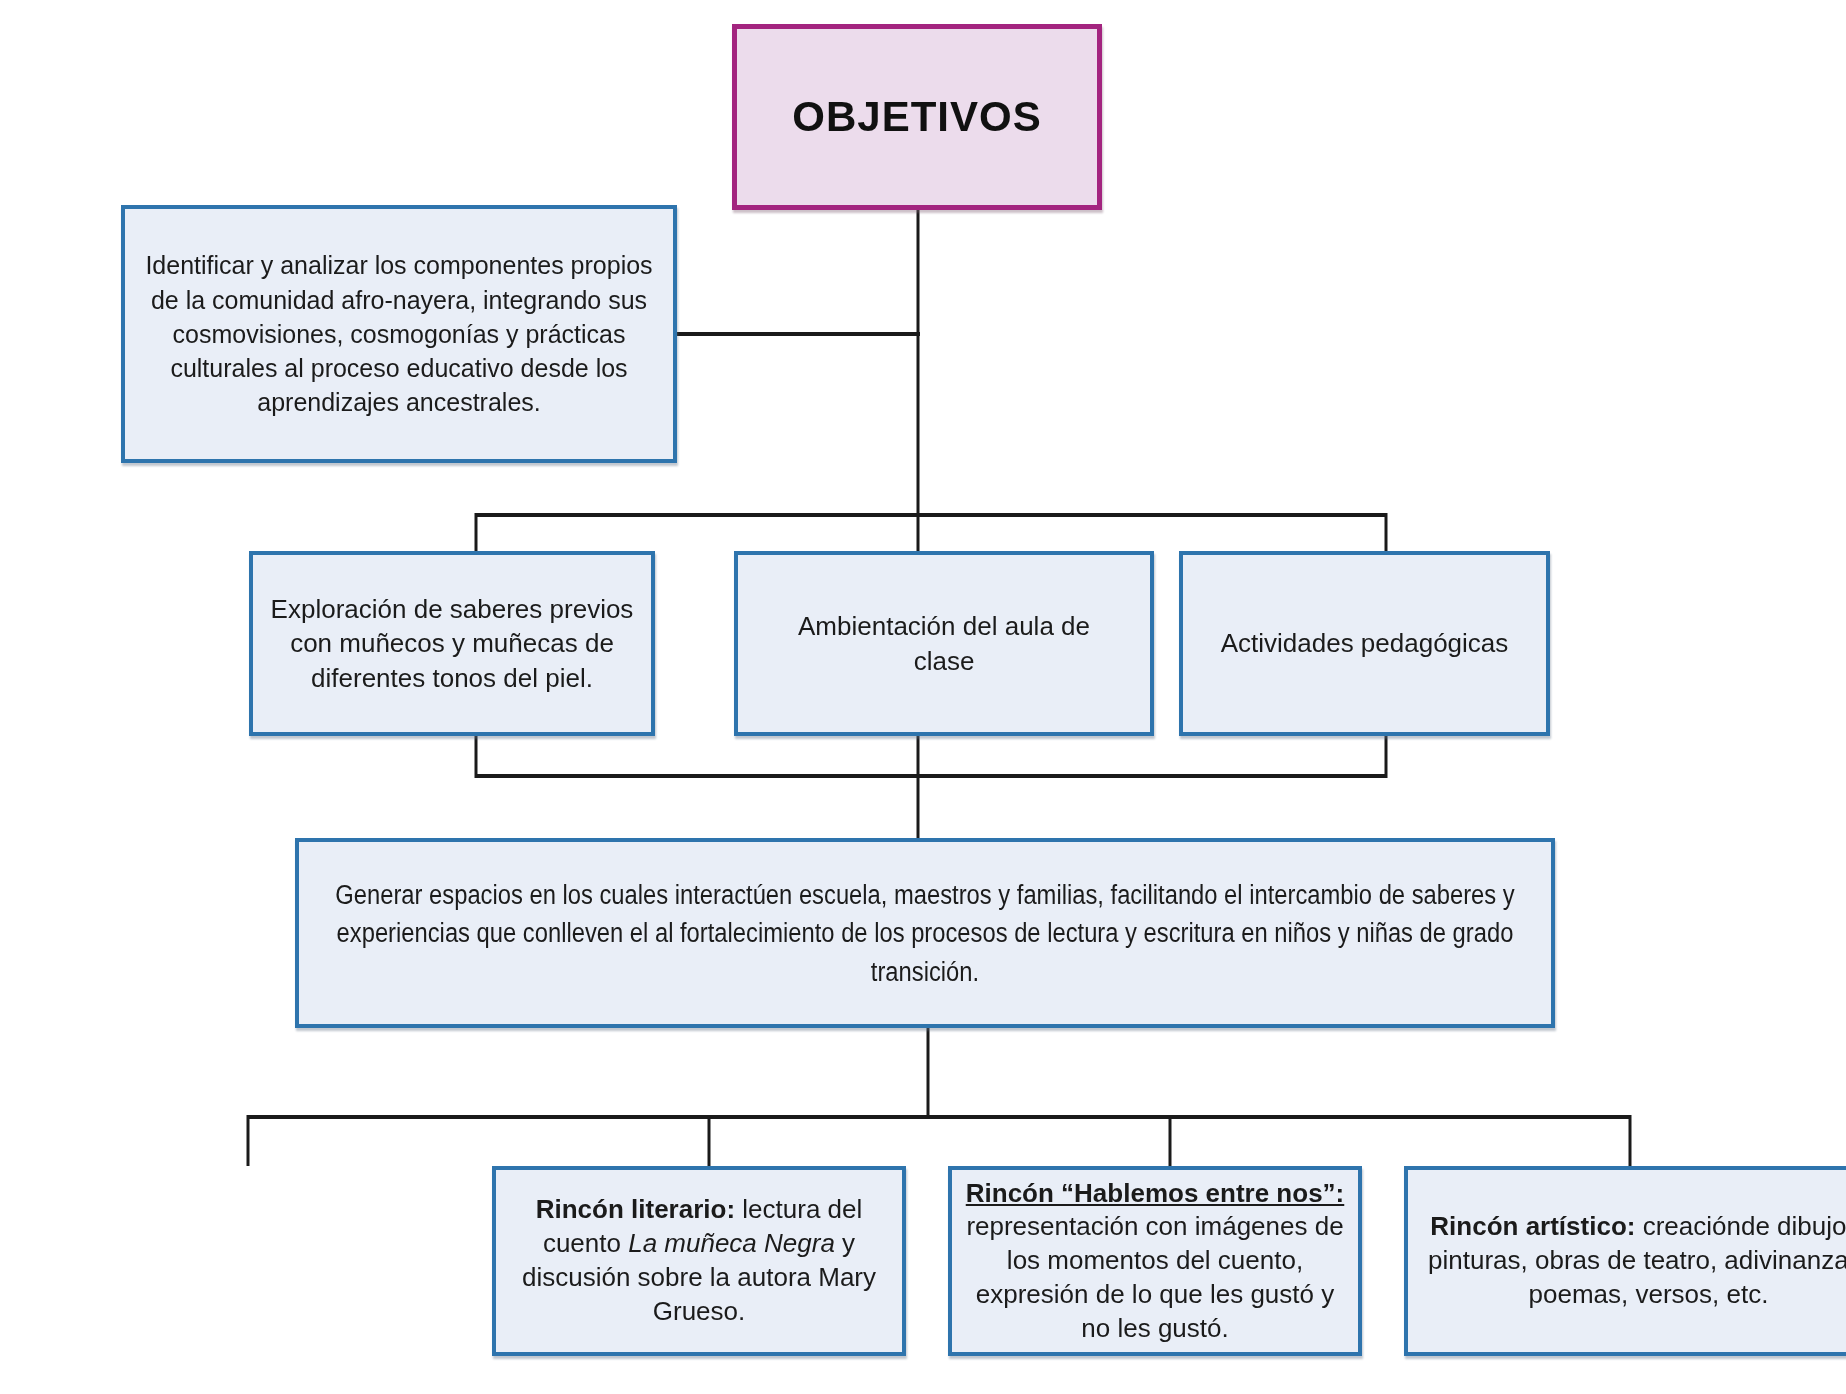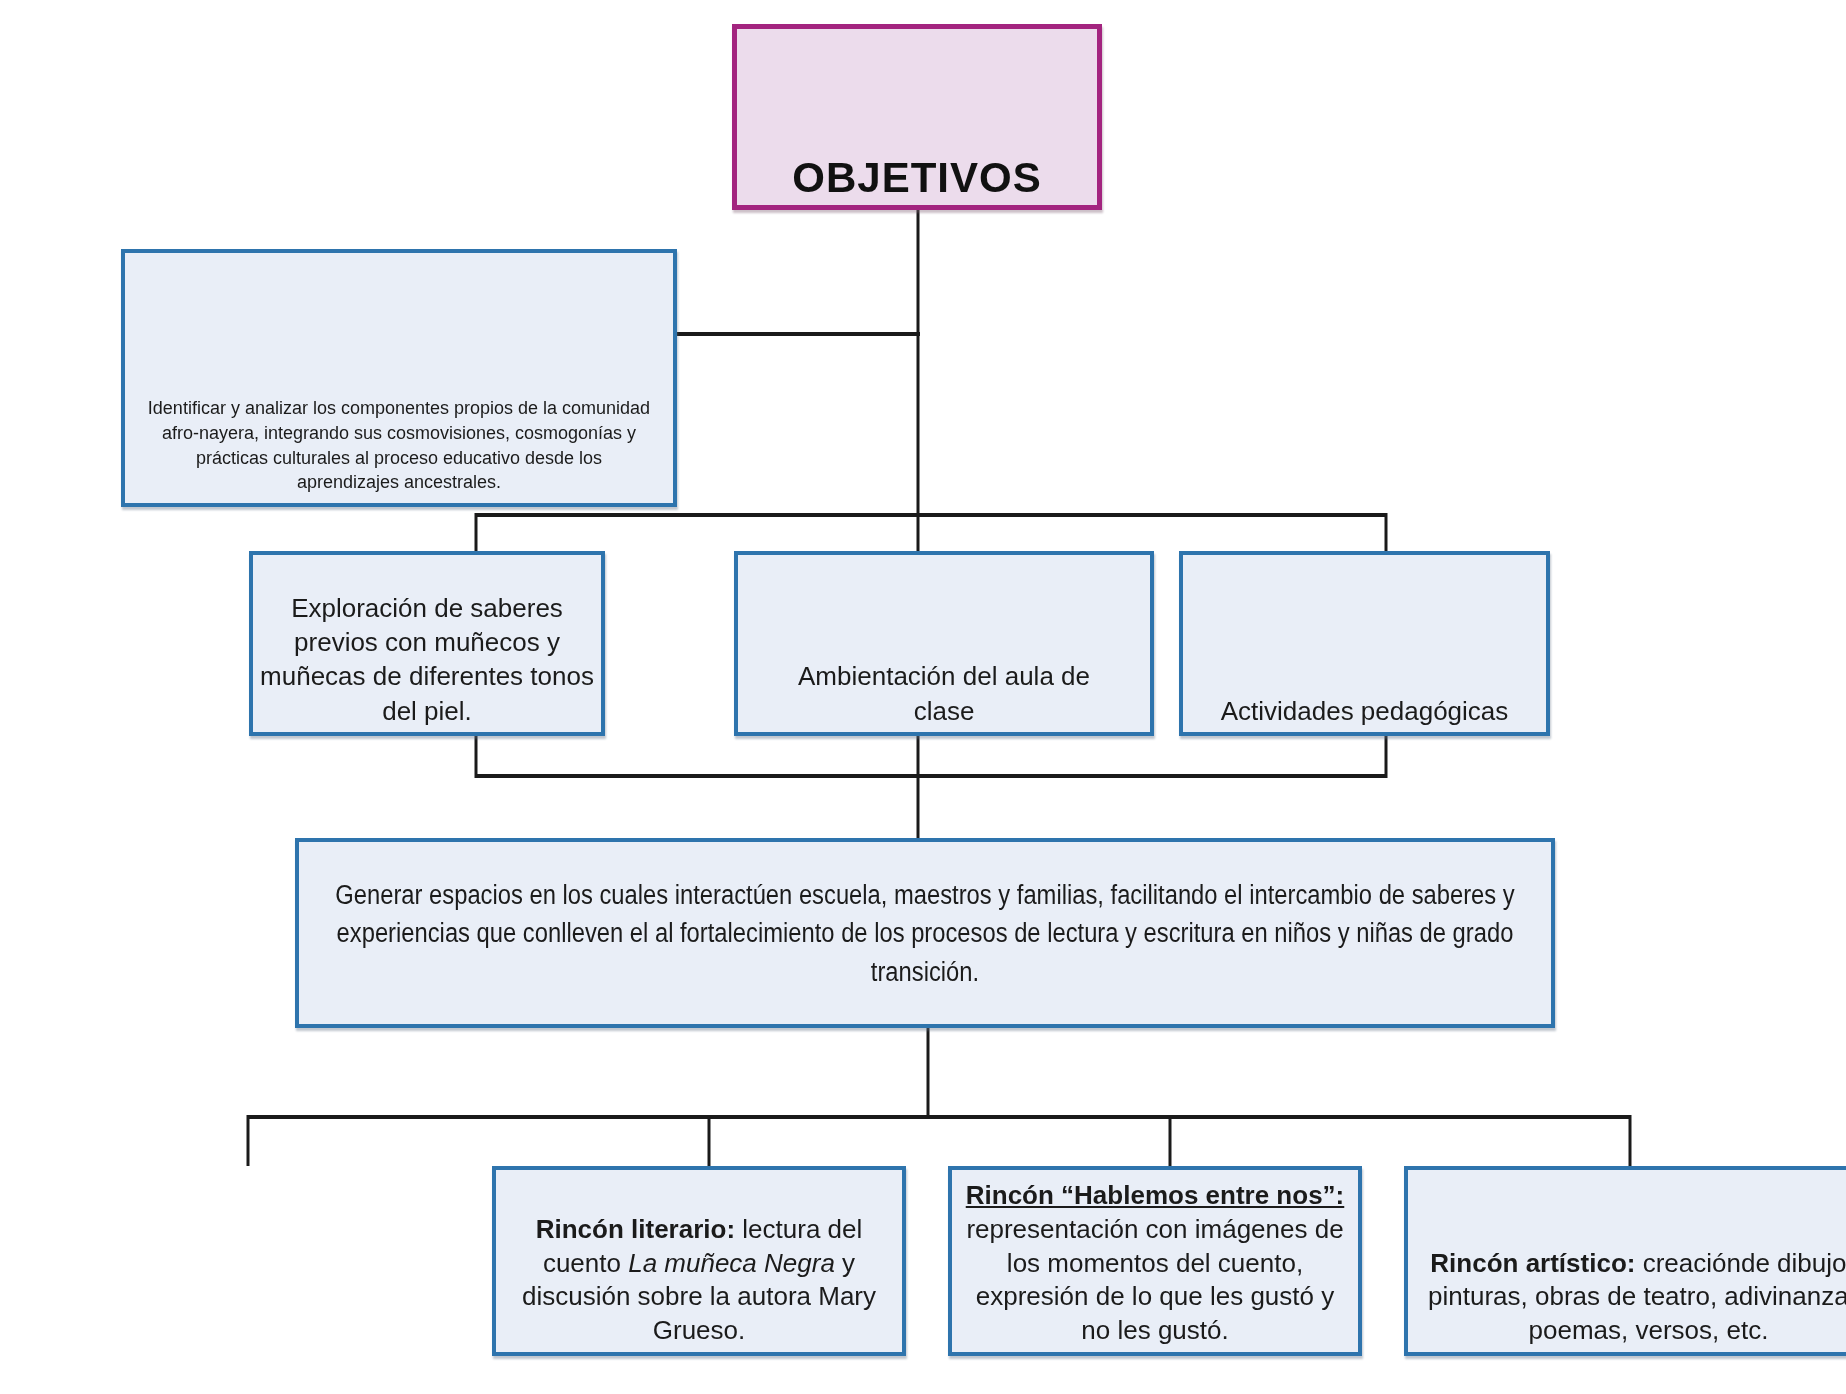--- a/index.html
+++ b/index.html
@@ -28,44 +28,44 @@
     z-index: 0;
   }
   .connectors line { stroke: var(--line); }
   .connectors .v { stroke-width: 3; }
   .connectors .h { stroke-width: 4; }
 
   .box {
     position: absolute;
     box-sizing: border-box;
     display: flex;
-    align-items: flex-end;
+    align-items: center;
     justify-content: center;
     text-align: center;
     background: var(--blue-fill);
     border: 4px solid var(--blue-border);
     box-shadow: 1px 3px 2px rgba(100, 115, 135, 0.40);
     z-index: 1;
     line-height: 1.32;
   }
   .box-pink {
     background: var(--pink-fill);
     border: 5px solid var(--pink-border);
     box-shadow: 1px 3px 2px rgba(130, 100, 120, 0.40);
   }
   .title-text {
     font-size: 42px;
     font-weight: 700;
     letter-spacing: 1px;
     color: #111;
   }
-  .intro-box   { left: 121px; top: 205px; width: 556px; height: 258px; padding: 8px 18px; font-size: 18px; line-height: 1.37; margin-top: 44px; }
+  .intro-box   { left: 121px; top: 205px; width: 556px; height: 258px; padding: 8px 18px; font-size: 25px; line-height: 1.37; }
   .obj-box     { left: 732px; top: 24px;  width: 370px; height: 186px; }
   .lvl2-box    { top: 551px; height: 185px; font-size: 26px; }
-  .lvl2-1      { left: 249px;  width: 356px; padding: 4px 4px; }
+  .lvl2-1      { left: 249px;  width: 406px; padding: 4px 4px; }
   .lvl2-2      { left: 734px;  width: 420px; padding: 4px 55px; }
   .lvl2-3      { left: 1179px; width: 371px; padding: 4px 10px; }
   .wide-box    { left: 295px; top: 838px; width: 1260px; height: 190px; font-size: 27px; }
   .wide-inner  {
     position: absolute;
     left: 50%; top: 50%;
     width: 1380px;
     transform: translate(-50%, -50%) scaleX(0.88);
     line-height: 1.42;
   }

